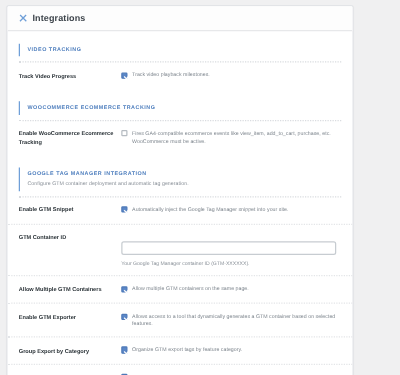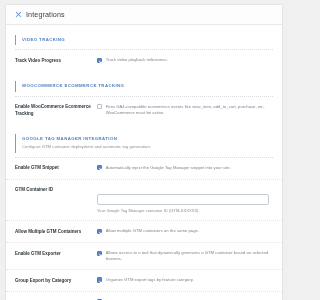--- a/index.html
+++ b/index.html
@@ -44,21 +44,21 @@
     content: "";
     position: absolute;
     left: 0; top: 3px;
     width: 7px; height: 1.2px;
     background: #6f9fd8;
   }
   .hdr-icon::before { transform: rotate(45deg); }
   .hdr-icon::after  { transform: rotate(-45deg); }
   .panel-title {
     font-size: 7.2px;
-    font-weight: normal;
+    font-weight: bold;
     color: #3c434a;
     letter-spacing: .1px;
     line-height: 1;
   }
   
   .panel-body { padding: 0 0 6px 0; }
 
   
   .section {
     margin: 10px 9px 0 9px;

